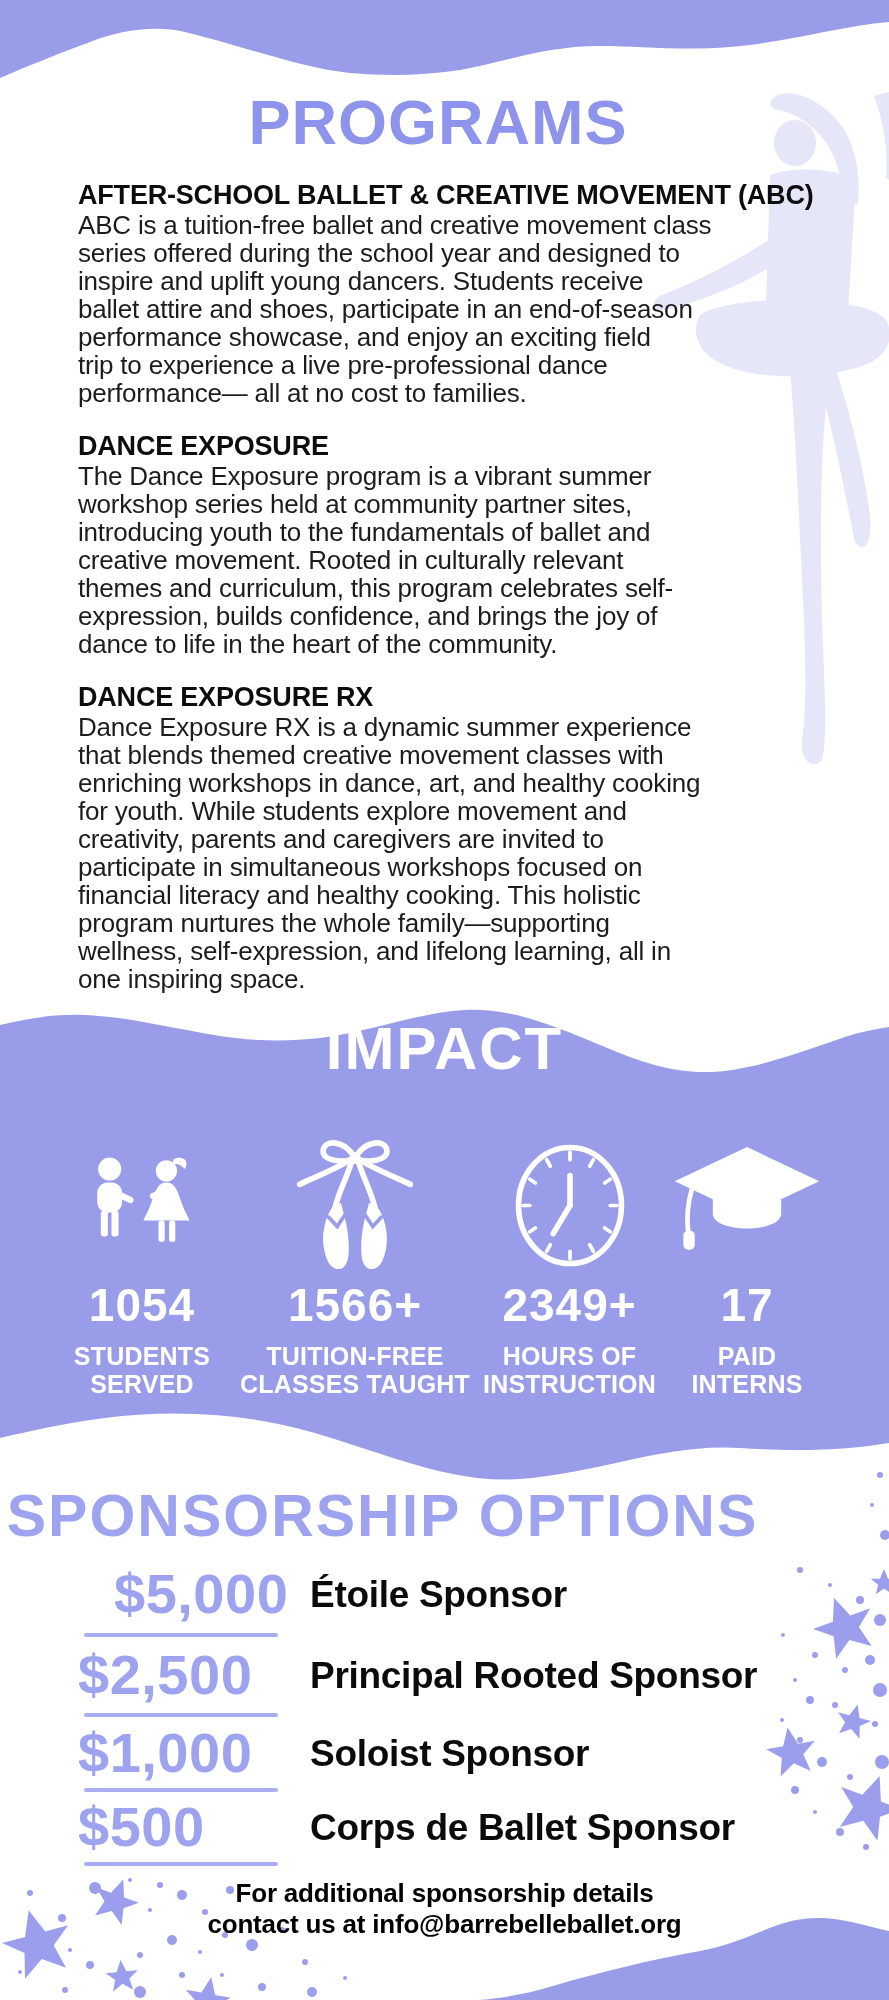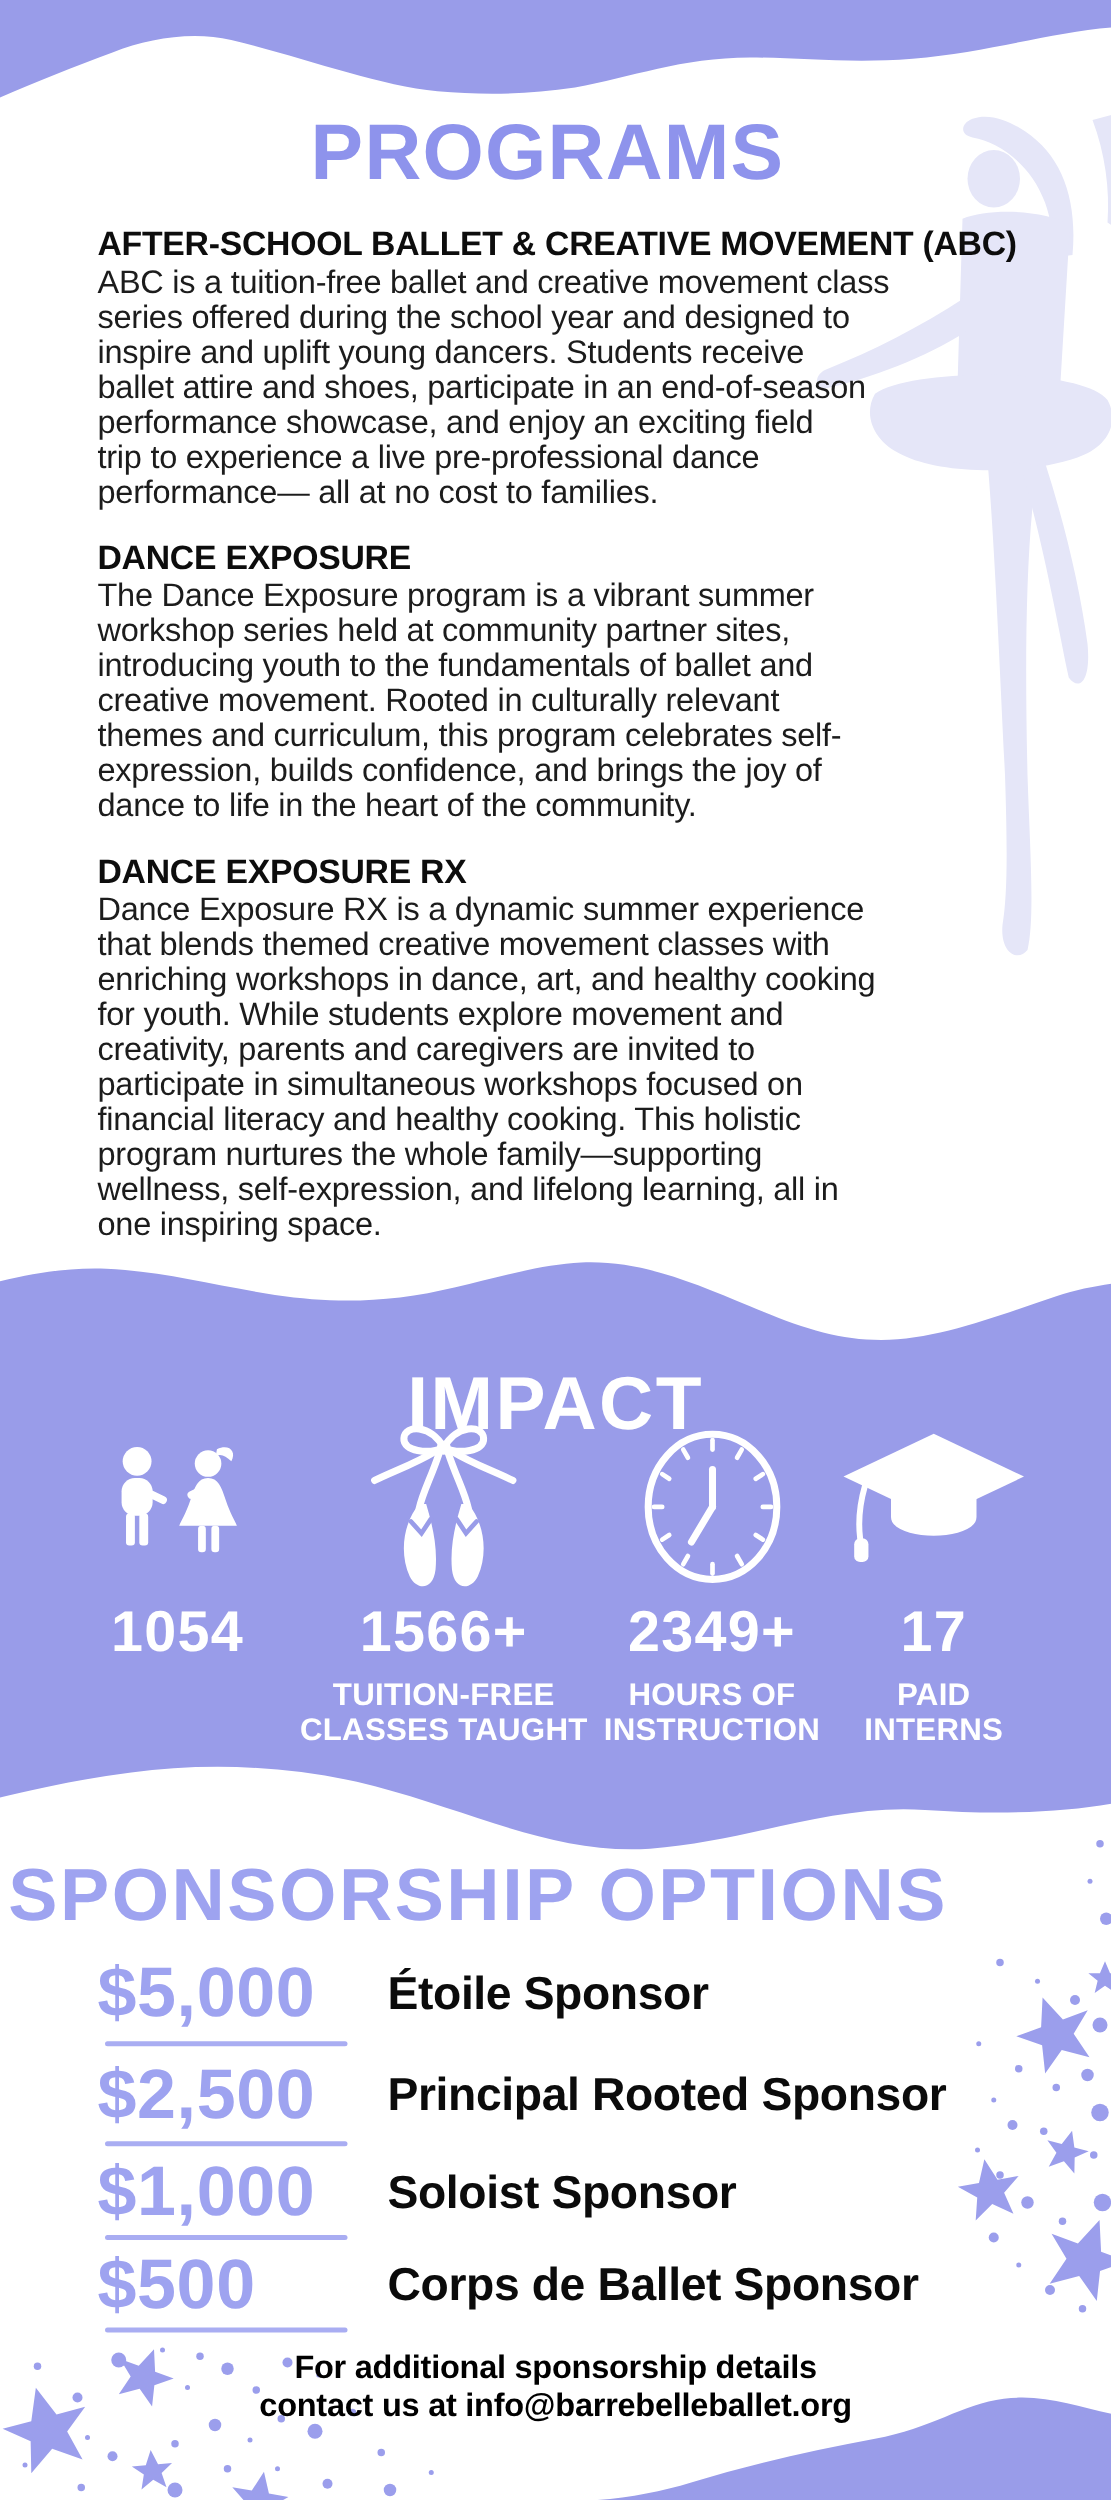--- a/index.html
+++ b/index.html
@@ -37,21 +37,21 @@
     font-size:27px;font-weight:bold;color:#0d0d0d;
     line-height:31px;letter-spacing:-0.2px;
   }
   .program-body{
     font-size:26px;line-height:28px;color:#1c1c1c;
     letter-spacing:-0.2px;
     white-space:pre-line;
     margin-bottom:24px;
   }
   .impact-title{
-    top:1088px;left:0;width:889px;
+    top:1014px;left:0;width:889px;
     text-align:center;
     font-size:60px;font-weight:bold;letter-spacing:2px;
     color:var(--white);
   }
   .stat-col{
     position:absolute;z-index:1;
     display:flex;flex-direction:column;align-items:center;
     text-align:center;color:var(--white);
   }
   .stat-col .icon-box{
@@ -78,21 +78,21 @@
   }
   .tier-label{
     position:absolute;z-index:1;left:310px;
     font-size:37px;font-weight:bold;line-height:43px;color:#0b0b0b;
     white-space:nowrap;letter-spacing:-0.3px;
   }
   .tier-underline{
     position:absolute;z-index:1;left:84px;width:194px;height:4px;
     background:var(--underline);border-radius:2px;
   }
-  .a1{top:1566px;} .a2{top:1647px;} .a3{top:1725px;} .a4{top:1799px;}
+  .a1{top:1566px;margin-left:36px;} .a2{top:1647px;} .a3{top:1725px;} .a4{top:1799px;}
   .l1{top:1573px;} .l2{top:1654px;} .l3{top:1732px;} .l4{top:1806px;}
   .u1{top:1633px;} .u2{top:1713px;} .u3{top:1788px;} .u4{top:1862px;}
 
   .footer-note{
     top:1878px;left:0;width:889px;
     text-align:center;
     font-size:26px;font-weight:bold;line-height:31px;color:#000000;
     letter-spacing:-0.2px;
   }
 </style>
@@ -241,20 +241,24 @@
         <rect x="39" y="42" width="19" height="7" rx="3.5" transform="rotate(26 39 42)"></rect>
         <circle cx="92" cy="19" r="12"></circle>
         <path d="M100,6 C111,1 118,8 113,17 C108,12 104,10 99,12 Z"></path>
         <path d="M92,32 C83,32 80,40 76,52 C72,64 68,70 66,75 L118,75 C116,70 112,64 108,52 C104,40 101,32 92,32 Z"></path>
         <rect x="83" y="75" width="7" height="24" rx="3"></rect>
         <rect x="95" y="75" width="7" height="24" rx="3"></rect>
         <rect x="74" y="42" width="19" height="7" rx="3.5" transform="rotate(154 83 45)"></rect>
       </svg>
     </div>
     <div class="stat-value">1054</div>
+    <div class="stat-label">
+      <span>STUDENTS</span>
+      <span>SERVED</span>
+    </div>
   </div>
 
   <div class="stat-col col-2">
     <div class="icon-box">
       <svg width="150" height="150" viewBox="0 0 150 160">
         <g stroke="#ffffff" stroke-width="6" fill="none" stroke-linecap="round">
           <path d="M75,30 C64,10 42,10 41,22 C40,33 62,36 75,30"></path>
           <path d="M75,30 C86,10 108,10 109,22 C110,33 88,36 75,30"></path>
           <path d="M68,33 C50,44 32,50 16,58"></path>
           <path d="M82,33 C100,44 118,50 134,58"></path>

